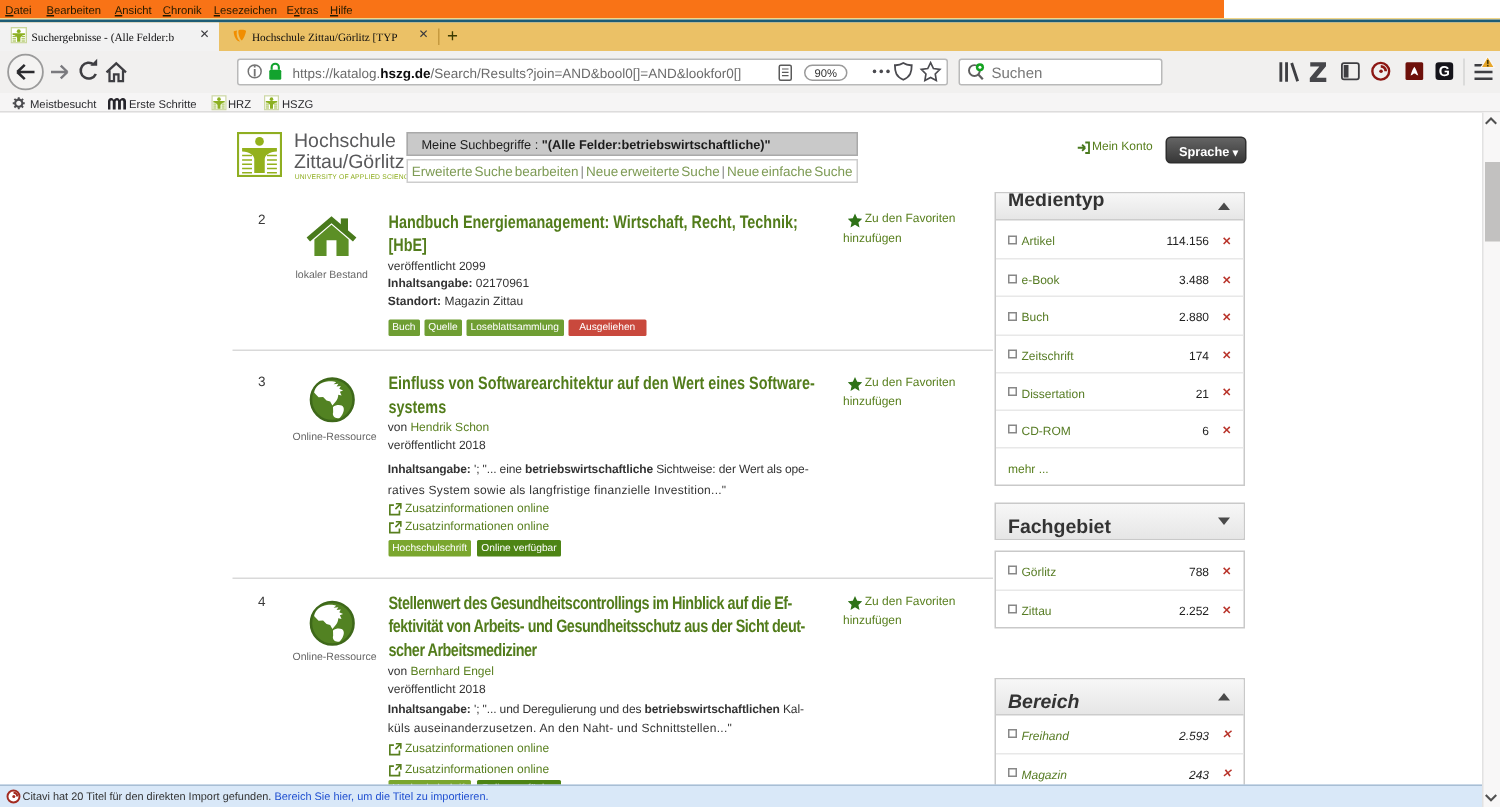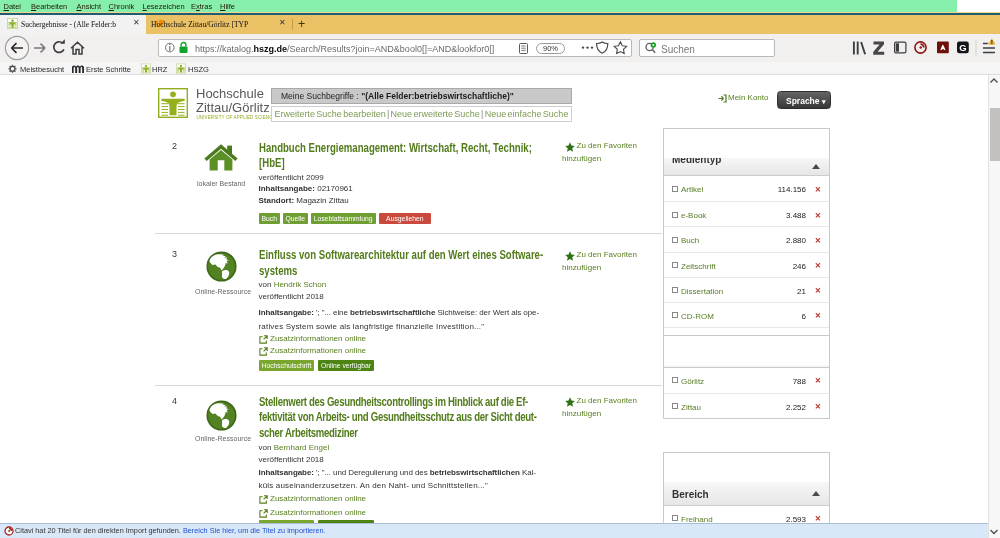--- a/index.html
+++ b/index.html
@@ -1,19 +1,19 @@
 <!DOCTYPE html>
 <html lang="de"><head>
 <meta charset="utf-8">
 <style>
 *{margin:0;padding:0;box-sizing:border-box;}
 html,body{width:1000px;height:538px;overflow:hidden;}
 body{font-family:"Liberation Sans",sans-serif;position:relative;background:#fff;}
 .abs{position:absolute;}
-#menubar{left:0;top:0;width:957px;height:11.5px;background:#86efac;color:#221a00;font-size:7.5px;}
+#menubar{left:0;top:0;width:816px;height:11.5px;background:#f97316;color:#221a00;font-size:7.5px;}
 #menubar span{position:absolute;top:2px;}
 #tealline{left:0;top:13px;width:1000px;height:2px;background:#1d5c75;} #lightstrip{left:0;top:11.5px;width:1000px;height:1.5px;background:#f1d689;}
 #tabbar{left:0;top:15px;width:1000px;height:19px;background:#ebc166;}
 #tab1{left:0;top:15px;width:146px;height:19px;background:#f2f2f2;}
 .tabtitle{font-size:7.5px;color:#0c0c0d;position:absolute;top:19.5px;white-space:nowrap;overflow:hidden;font-family:Liberation Serif, serif;}
 .tabx{position:absolute;top:18px;font-size:8px;color:#38383d;}
 #navbar{left:0;top:34px;width:1000px;height:28px;background:#f1f0ef;}
 #bookmarksbar{left:0;top:62px;width:1000px;height:13px;background:#f6f5f5;border-bottom:1px solid #dddcdc;}
 .bmtxt{position:absolute;top:65px;font-size:7.5px;color:#2a2a2e;}
 #urlbar{left:158px;top:39px;width:474px;height:18px;background:#fff;border:1px solid #b9b9b9;border-radius:2px;}
@@ -26,21 +26,21 @@
 .small{font-size:7px;color:#666;}
 .num{position:absolute;font-size:9px;color:#3a3a3a;}
 .badge{display:inline-block;font-size:6.8px;color:#fff;background:#6f9e33;padding:2px 3px;margin-right:2.5px;border-radius:1px;line-height:7px;vertical-align:top;}
 .badge.red{background:#c9493d;}
 .badge.dark{background:#4d8414;}
 .badge.lite{background:#7aa62e;}
 .fav{font-size:8px;color:#587f1e;line-height:12.8px;}
 .zus{position:absolute;font-size:8px;color:#587f1e;}
 .hr{position:absolute;height:1px;background:#d9d9d9;left:155px;width:507px;}
 .panel{position:absolute;left:663px;width:167px;border:1px solid #c9c9c9;background:#fff;}
-.phead{position:relative;background:linear-gradient(#f7f7f7,#e6e6e6);border-bottom:1px solid #ccc;height:24px;font-size:10px;font-weight:bold;color:#333;margin-top:29px;}
+.phead{position:relative;background:linear-gradient(#f7f7f7,#e6e6e6);border-bottom:1px solid #ccc;height:24px;font-size:13px;font-weight:bold;color:#333;}
 .phead .t{position:absolute;left:8px;top:7px;}
 .tri{position:absolute;right:9px;top:9px;width:0;height:0;border-left:4px solid transparent;border-right:4px solid transparent;}
 .tri.up{border-bottom:5px solid #4a4a4a;}
 .tri.down{border-top:5px solid #4a4a4a;}
 .prow{position:relative;height:25.2px;border-top:1px solid #e8e8e8;font-size:8px;}
 .prow .cb{position:absolute;left:8px;top:9.5px;width:6px;height:6px;border:1px solid #888;background:#fff;}
 .prow .lb{position:absolute;left:17px;top:9px;color:#577c25;}
 .prow .ct{position:absolute;right:23px;top:9px;color:#222;font-size:8px;}
 .prow .x{position:absolute;right:8px;top:8.5px;color:#b9342b;font-weight:bold;font-size:7.5px;}
 #citavi{left:0;top:523px;width:988px;height:15px;background:#d9e8f8;border-top:1px solid #a8bed4;}
@@ -72,21 +72,21 @@
     </svg>
   </div>
 <div class="abs tabtitle" style="left:21px;width:107px;">Suchergebnisse - (Alle Felder:b</div>
 <div class="abs tabx" style="left:133px;">✕</div>
 <div class="abs" id="fav2" style="left:155px;top:19px;">
     <svg width="10" height="10" viewBox="0 0 12 12">
       <path d="M1,2.2 L3.6,1.5 C3,3.5 3.4,6.5 4.6,8.6 C5.1,9.4 5.6,10 6.2,10.4 C4.6,10.4 3.4,9.6 2.4,7.8 C1.4,5.9 0.8,3.8 1,2.2 Z" fill="#f18e00"></path>
       <path d="M7.2,1 C8.8,1 10.6,1.3 10.9,2 C10.3,4.8 8.9,8.2 7.5,9.6 C6.5,8.9 5.6,7.3 5.1,5.4 C4.7,3.9 4.5,2.3 4.9,1.4 C5.5,1.1 6.3,1 7.2,1 Z" fill="#f18e00"></path>
     </svg>
   </div>
-<div class="abs tabtitle" style="left:151px;width:104px;">Hochschule Zittau/Görlitz [TYP</div>
+<div class="abs tabtitle" style="left:168px;width:104px;">Hochschule Zittau/Görlitz [TYP</div>
 <div class="abs tabx" style="left:279px;">✕</div>
 <div class="abs" style="left:292px;top:19px;width:1px;height:11px;background:#c69a3f;"></div>
 <div class="abs" style="left:298px;top:16.5px;font-size:12.5px;color:#3a3a00;">+</div>
 <div class="abs" id="navbar"></div>
 <div class="abs" id="navicons" style="left:0;top:34px;">
     <svg width="1000" height="28" viewBox="0 0 1000 28">
 <circle cx="17" cy="14" r="11.6" fill="#f4f3f2" stroke="#9b9b9b" stroke-width="1.2"></circle>
 <path d="M11.5,14 H23 M11.5,14 L16.5,9.2 M11.5,14 L16.5,18.8" stroke="#2a2a2e" stroke-width="1.7" fill="none"></path>
 <path d="M34,14 H45 M45,14 L40.5,9.7 M45,14 L40.5,18.3" stroke="#7a7a7e" stroke-width="1.6" fill="none"></path>
 <path d="M62.6,9.1 A 5.3 5.3 0 1 0 63.9,15.3" stroke="#3e3e42" stroke-width="1.7" fill="none"></path>
@@ -312,21 +312,21 @@
     </div>
   <div class="prow">
       <span class="cb"></span>
       <span class="lb">Buch</span>
       <span class="ct">2.880</span>
       <span class="x">✕</span>
     </div>
   <div class="prow">
       <span class="cb"></span>
       <span class="lb">Zeitschrift</span>
-      <span class="ct">246</span>
+      <span class="ct">174</span>
       <span class="x">✕</span>
     </div>
   <div class="prow">
       <span class="cb"></span>
       <span class="lb">Dissertation</span>
       <span class="ct">21</span>
       <span class="x">✕</span>
     </div>
   <div class="prow">
       <span class="cb"></span>
@@ -351,21 +351,21 @@
       <span class="ct">788</span>
       <span class="x">✕</span>
     </div>
   <div class="prow">
       <span class="cb"></span>
       <span class="lb">Zittau</span>
       <span class="ct">2.252</span>
       <span class="x">✕</span>
     </div>
 </div>
-<div class="abs panel" style="top:451.5px;">
+<div class="abs panel" style="top:451.5px;font-style:italic;">
   <div class="phead">
       <span class="t">Bereich</span>
       <span class="tri up"></span>
     </div>
   <div class="prow" style="border-top:none;">
       <span class="cb"></span>
       <span class="lb">Freihand</span>
       <span class="ct">2.593</span>
       <span class="x">✕</span>
     </div>

